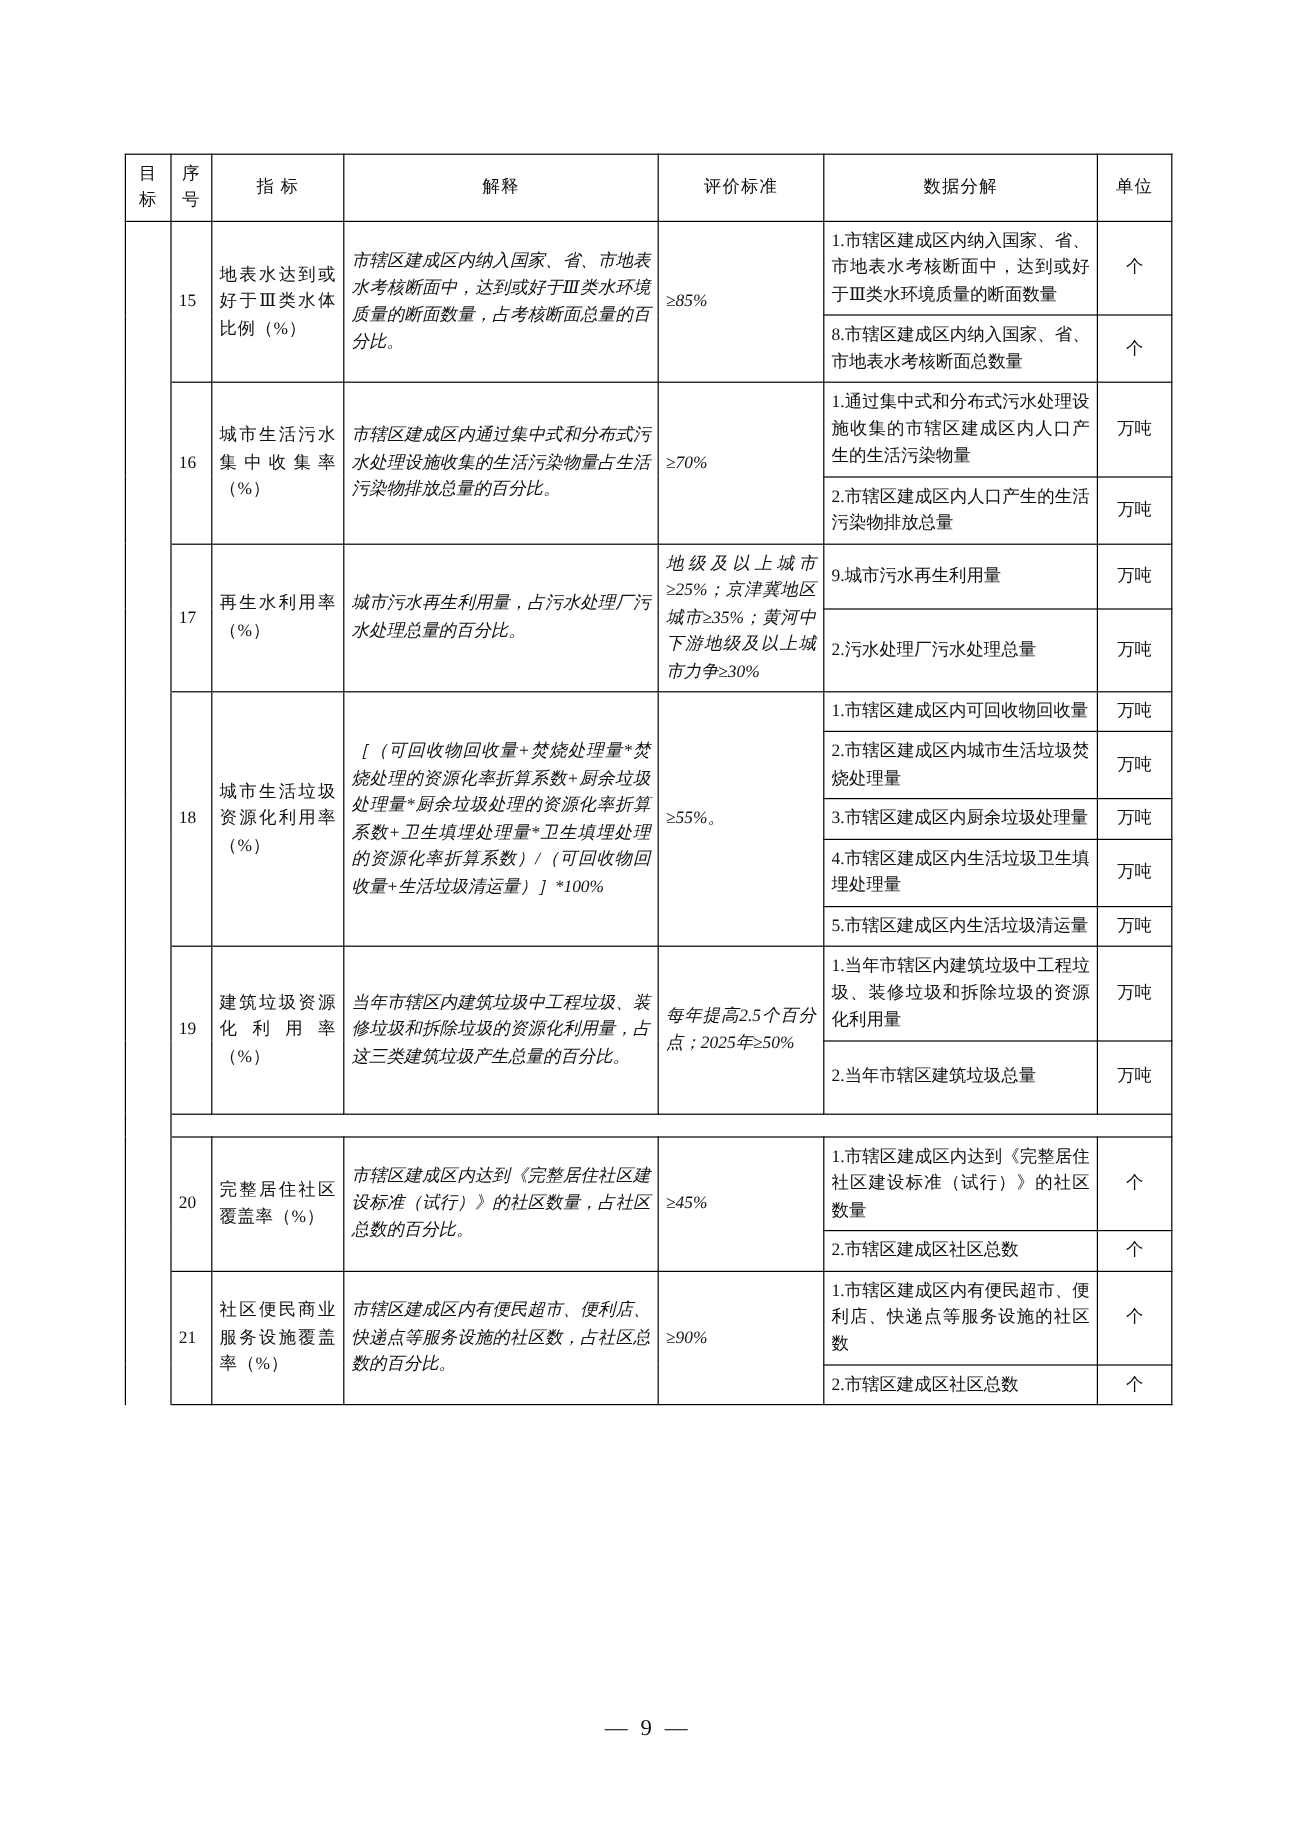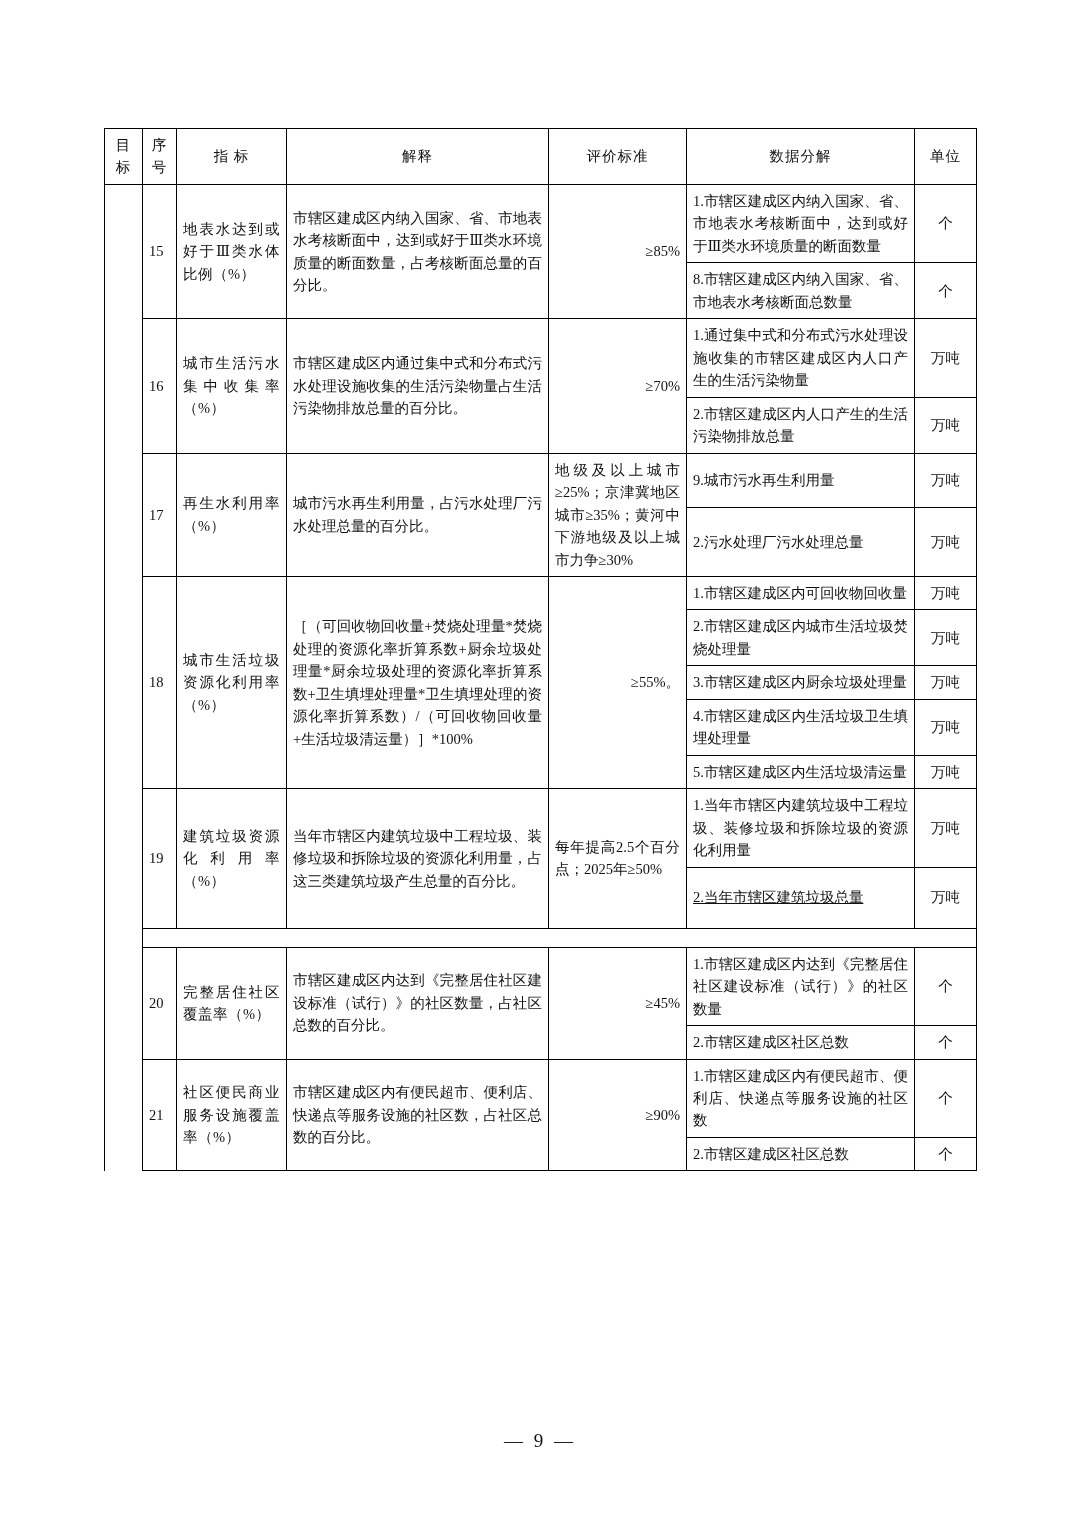--- a/index.html
+++ b/index.html
@@ -48,23 +48,23 @@
   thead td {
     text-align: center;
     font-size: 16px;
     padding: 10px 4px;
     letter-spacing: 1px;
   }
   .hdr-goal {
     line-height: 1.25;
     margin-top: 32px;
   }
-  .c-left   { text-align: right; }
+  .c-left   { text-align: left; }
   .c-just   { text-align: justify; text-justify: inter-ideograph; }
-  .vmid { vertical-align: middle; }
+  .vmid { vertical-align: middle; font-style: italic; }
 
   .ind-cell {
     text-align: justify;
     text-justify: inter-ideograph;
     letter-spacing: 0.5px;
   }
   .no-cell {
     text-align: left;
     font-size: 15px;
   }
@@ -201,21 +201,21 @@
       <tr>
         <td class="goal-cell blank-side" rowspan="2"></td>
         <td class="no-cell" rowspan="2">19</td>
         <td class="ind-cell" rowspan="2">建筑垃圾资源化利用率（%）</td>
         <td class="c-just vmid" rowspan="2">当年市辖区内建筑垃圾中工程垃圾、装修垃圾和拆除垃圾的资源化利用量，占这三类建筑垃圾产生总量的百分比。</td>
         <td class="c-just vmid" rowspan="2">每年提高2.5个百分点；2025年≥50%</td>
         <td class="c-just">1.当年市辖区内建筑垃圾中工程垃圾、装修垃圾和拆除垃圾的资源化利用量</td>
         <td class="unit-cell">万吨</td>
       </tr>
       <tr>
-        <td class="c-just" style="height:50px;text-decoration:underline;">2.当年市辖区建筑垃圾总量</td>
+        <td class="c-just" style="height:50px;">2.当年市辖区建筑垃圾总量</td>
         <td class="unit-cell">万吨</td>
       </tr>
 
       <tr class="spacer-row">
         <td class="blank-side"></td>
         <td colspan="6"></td>
       </tr>
 
       <tr>
         <td class="goal-cell blank-side" rowspan="2"></td>

